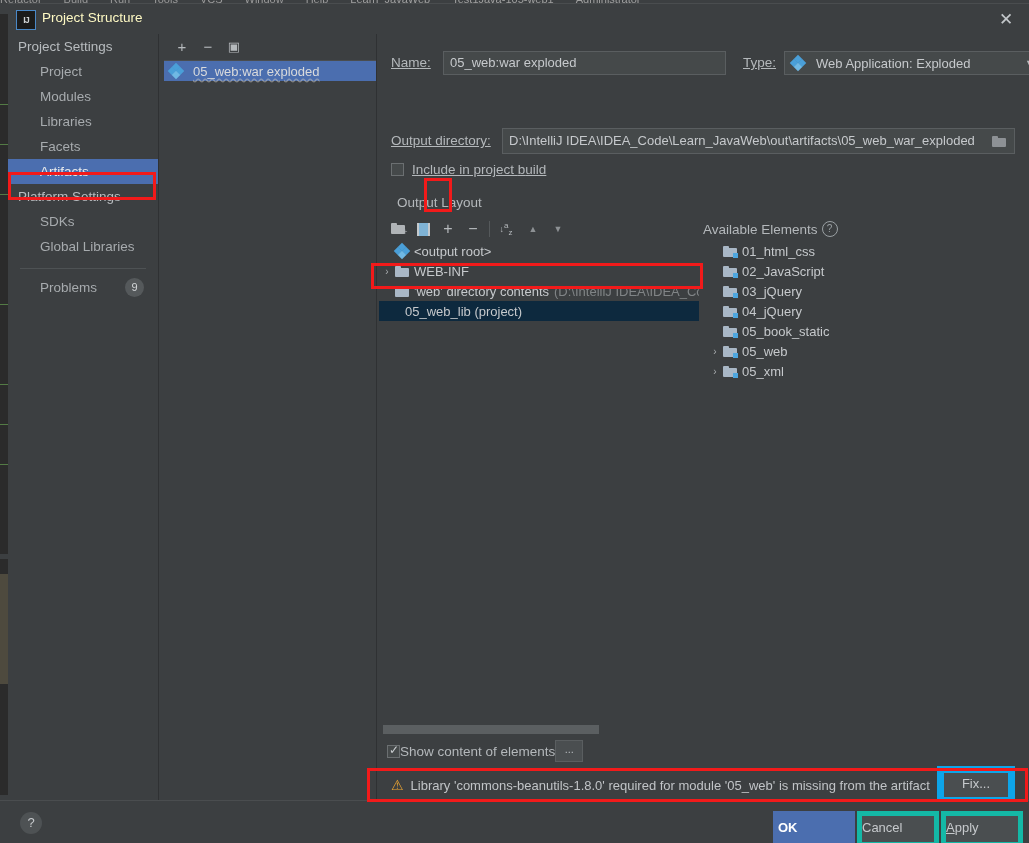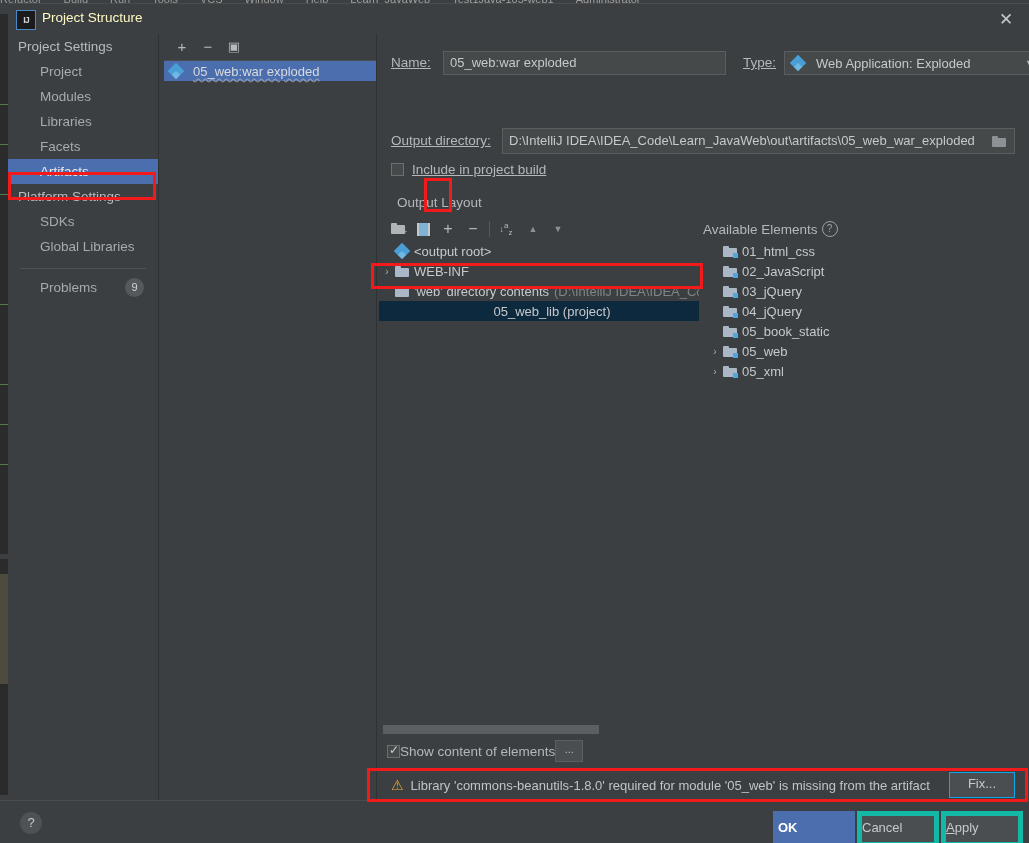--- a/index.html
+++ b/index.html
@@ -199,21 +199,21 @@
   }
   .tnode {
     height: 20px; display: flex; align-items: center; font-size: 13px;
     color: #c6c9cc; white-space: nowrap; cursor: default;
   }
   .tnode .twisty {
     width: 16px; text-align: center; color: #a6aaad; font-size: 10px;
   }
   .tnode .dim { color: #808486; margin-left: 5px; }
   .tnode.selected {
-    background: #0d293e; color: #c6c9cc; justify-content: center;
+    background: #0d293e; color: #c6c9cc;
   }
   .wavy {
     text-decoration-style: wavy;
     text-decoration-color: rgba(160,160,160,.5); text-underline-offset: 2px;
   }
 
   .availlist {
     position: absolute; left: 326px; top: 207px; right: 4px; bottom: 88px;
   }
   .anode {
@@ -260,21 +260,21 @@
 
   .warnbar {
     position: absolute; left: 8px; bottom: 4px; right: 8px; height: 30px;
     background: #3c3f41; display: flex; align-items: center; gap: 7px;
     padding: 0 6px; box-sizing: border-box;
   }
   .warn-ico { color: #f0a732; font-size: 14px; }
   .warn-text { font-size: 13px; color: #c1c4c7; }
   .fix-btn {
     margin-left: auto; width: 64px; height: 24px;
-    background: #4a4e50; border: 1px solid #0ea5e9; color: #c6c9cc;
+    background: #4a4e50; border: 7px solid #0ea5e9; color: #c6c9cc;
     font-size: 13px; line-height: 22px; text-align: center; cursor: default;
   }
 
   
   .footer {
     position: absolute; left: 0; top: 800px; width: 1029px; height: 43px;
     background: #3c3f41;
     border-top: 1px solid #4a4d4f;
   }
   .help-btn {

